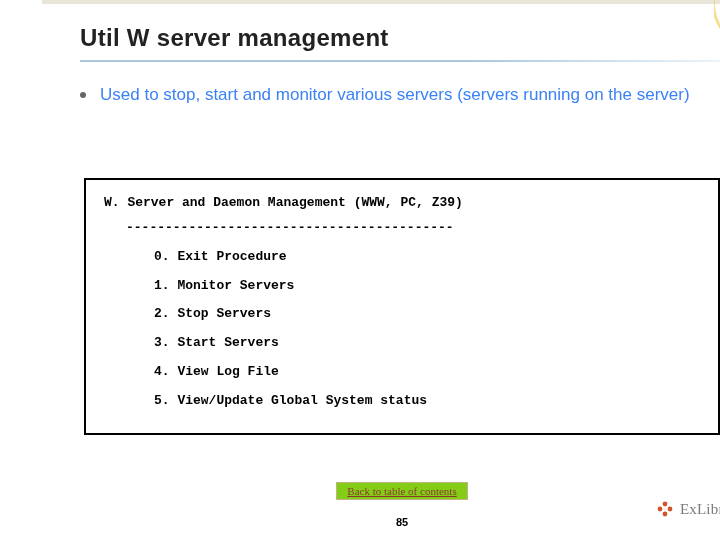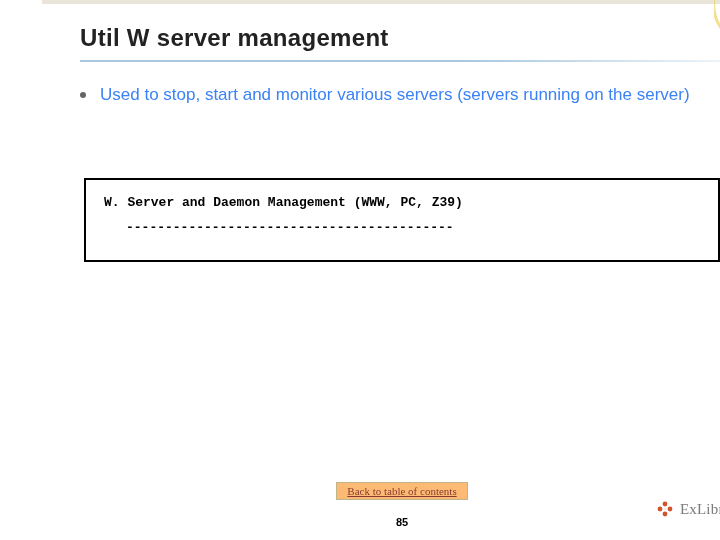--- a/index.html
+++ b/index.html
@@ -89,21 +89,21 @@
     width: 100%;
     text-align: center;
   }
   .toc-link {
     display: inline-block;
     font-family: "Times New Roman", Times, serif;
     font-size: 11px;
     color: #8b3a2f;
     text-decoration: underline;
     border: 1px solid #c0b48a;
-    background: #fdba74;
+    background: #84cc16;
     padding: 2px 10px;
   }
   .page-number {
     position: absolute;
     bottom: 12px;
     left: 0;
     width: 100%;
     text-align: center;
     font-size: 11px;
     font-weight: bold;
@@ -158,20 +158,28 @@
   </div>
 
   <div class="bullet-block">
     <div class="bullet-dot"></div>
     <div class="bullet-text">Used to stop, start and monitor various servers (servers running on the server)</div>
   </div>
 
   <div class="code-box">
     <div class="code-header">W. Server and Daemon Management (WWW, PC, Z39)</div>
     <div class="code-sep">------------------------------------------</div>
+    <div class="code-items">
+      <div>0. Exit Procedure</div>
+      <div>1. Monitor Servers</div>
+      <div>2. Stop Servers</div>
+      <div>3. Start Servers</div>
+      <div>4. View Log File</div>
+      <div>5. View/Update Global System status</div>
+    </div>
   </div>
 
   <div class="toc-link-wrap">
     <a class="toc-link" href="#">Back to table of contents</a>
   </div>
 
   <div class="page-number">85</div>
 
   <div class="logo">
     <span>

